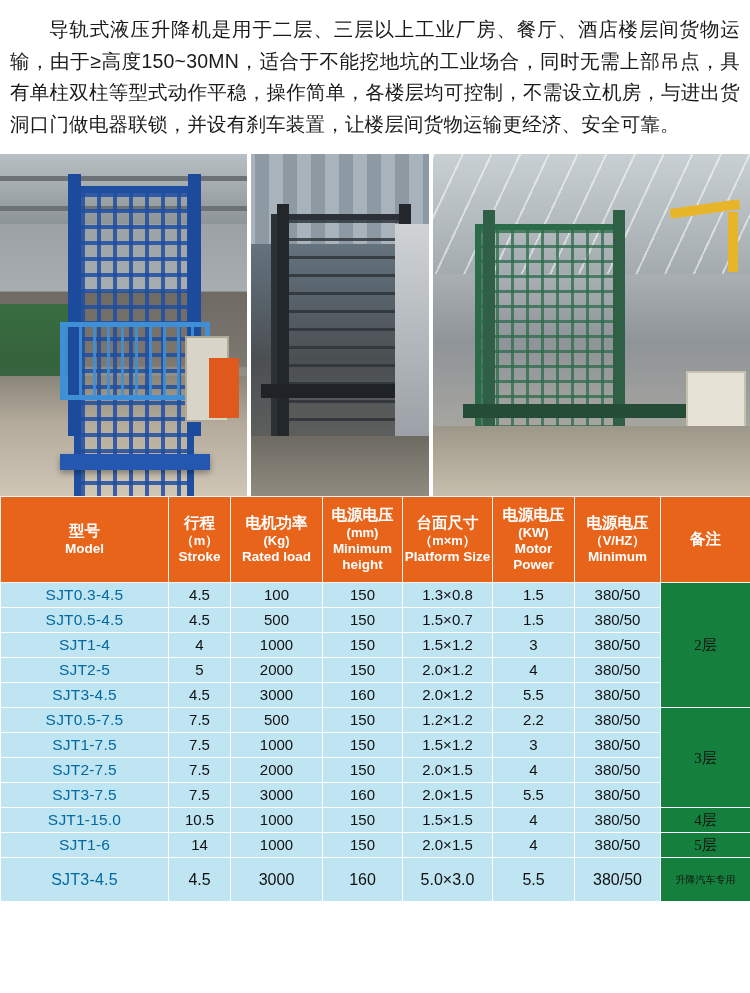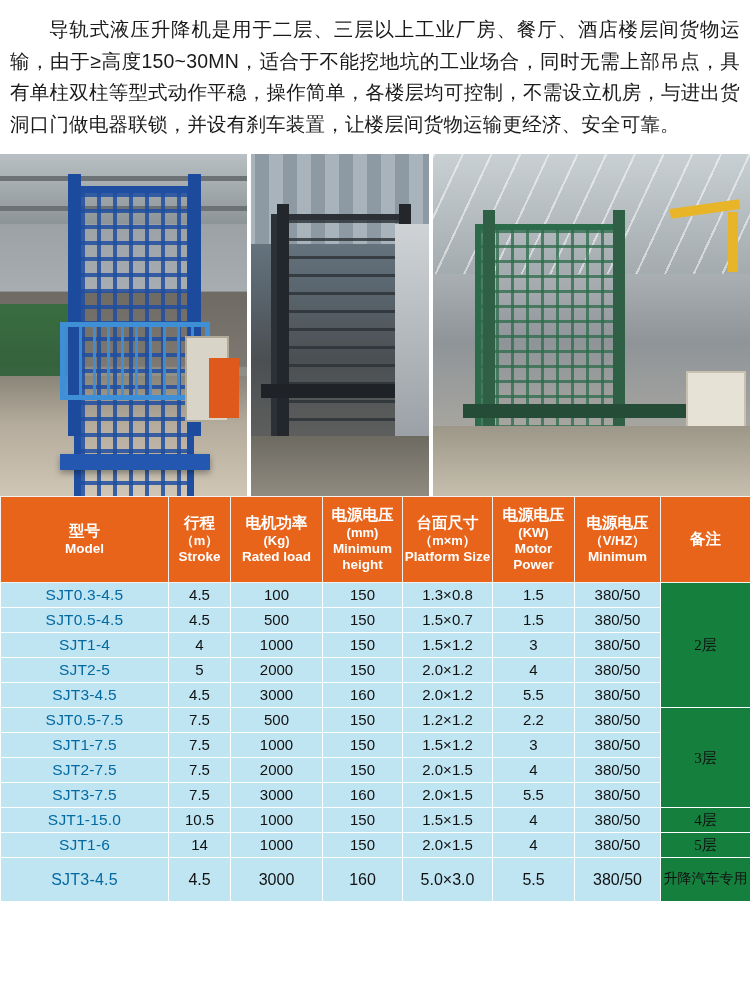--- a/index.html
+++ b/index.html
@@ -189,21 +189,21 @@
     background: #bfe4f2;
     color: #0369a1;
     font-size: 15.5px;
     letter-spacing: .2px;
   }
   td.val { background: #bfe4f2; color: #111; font-size: 15px; }
   td.note { background: #15803d; color: #111; font-size: 15px; font-family: Liberation Serif, serif; }
   tbody tr { height: 25px; }
   tbody tr.tall { height: 44px; }
   tbody tr.tall td { font-size: 16px; }
-  td.note.small { font-size: 14px; line-height: 1.2; }
+  td.note.small { font-size: 10px; line-height: 1.2; }
 </style>
 </head>
 <body>
 
 <div class="page">
 
   <div class="intro">
     <p>导轨式液压升降机是用于二层、三层以上工业厂房、餐厅、酒店楼层间货物运输，由于≥高度150~30MN，适合于不能挖地坑的工业场合，同时无需上部吊点，具有单柱双柱等型式动作平稳，操作简单，各楼层均可控制，不需设立机房，与进出货洞口门做电器联锁，并设有刹车装置，让楼层间货物运输更经济、安全可靠。</p>
   </div>
 

